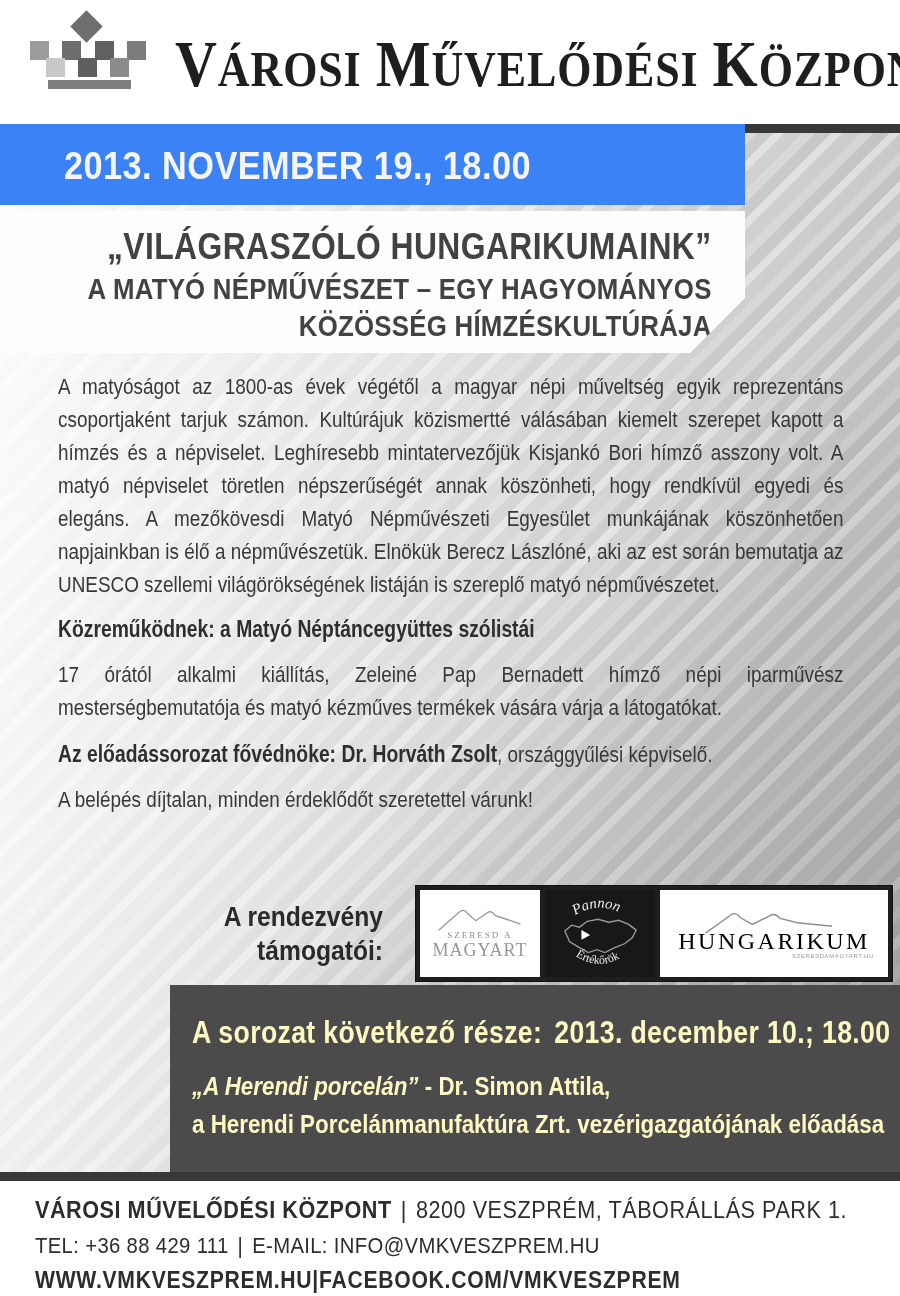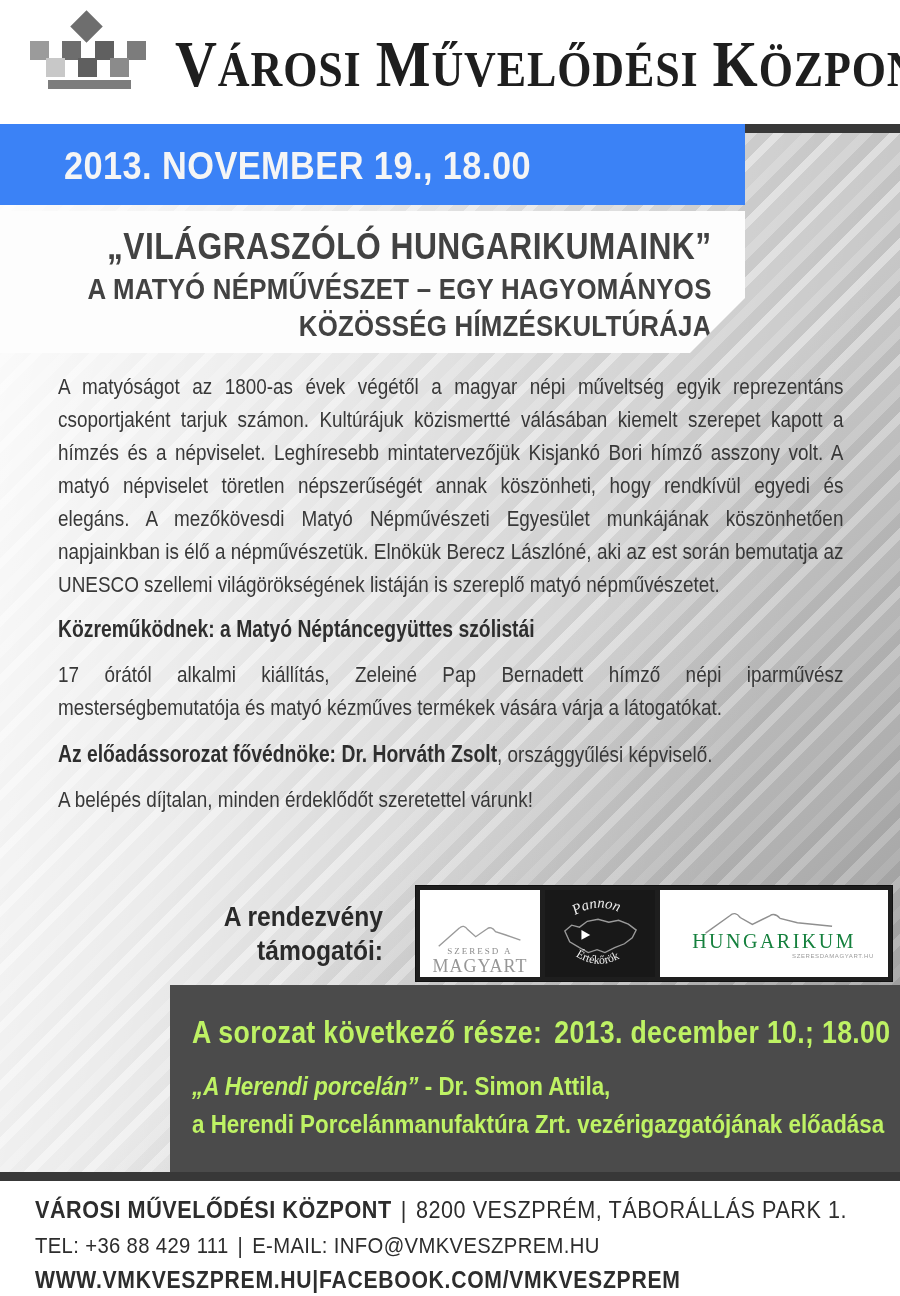--- a/index.html
+++ b/index.html
@@ -58,33 +58,33 @@
 
   
   .sp-label{left:0;top:900px;width:383px;height:70px;}
   .sp-label .in{position:absolute;right:0;top:0;width:440px;text-align:right;
     transform:scaleX(0.88);transform-origin:100% 0;
     font-size:28px;font-weight:700;line-height:34px;color:#2a2a2a;}
   .logo-strip{left:415px;top:885px;width:478px;height:97px;background:#1e1e1e;
     border:1px solid #111;box-sizing:border-box;padding:4px;display:flex;gap:5px;}
   .tile{position:relative;background:#ffffff;height:100%;display:flex;flex-direction:column;align-items:center;justify-content:center;overflow:hidden;}
   .tile-matyo{flex:70 0 0;}
-  .tile-magyart{flex:100 0 0;justify-content:flex-end;}
+  .tile-magyart{flex:100 0 0;}
   .tile-pannon{flex:92 0 0;background:#181818;}
   .tile-hungarikum{flex:190 0 0;}
   .matyo-badge{width:36px;height:36px;background:#141414;transform:rotate(-14deg);display:flex;align-items:center;justify-content:center;margin-top:2px;}
   .matyo-name{font-family:"Liberation Serif",serif;font-size:13px;color:#1c1c1c;margin-top:2px;}
   .matyo-sub{width:56px;background:#161616;color:#9a9a8c;font-size:5px;line-height:6px;text-align:center;letter-spacing:0.4px;padding:2px 0;margin-top:2px;}
   .mag-line1{font-family:"Liberation Serif",serif;font-size:9px;letter-spacing:2px;color:#8d8d8d;margin-top:-2px;}
   .mag-line2{font-family:"Liberation Serif",serif;font-size:18px;letter-spacing:1px;color:#979797;line-height:21px;}
-  .hun-name{font-family:"Liberation Serif",serif;font-size:20px;letter-spacing:2.5px;color:#15803d;line-height:20px;margin-top:-3px;}
+  .hun-name{font-family:"Liberation Serif",serif;font-size:24px;letter-spacing:2.5px;color:#000000;line-height:20px;margin-top:-3px;}
   .hun-sub{font-size:6px;letter-spacing:0.6px;color:#9b9b9b;align-self:flex-end;margin-right:14px;margin-top:2px;}
 
   
-  .next-band{left:170px;top:985px;width:730px;height:187px;background:#4b4b4b;color:#bef264;}
+  .next-band{left:170px;top:985px;width:730px;height:187px;background:#4b4b4b;color:#fef9c3;}
   .next-in{position:absolute;left:22px;top:30px;width:800px;transform:scaleX(0.86);transform-origin:0 0;white-space:nowrap;}
   .next-l1{font-size:31px;font-weight:700;letter-spacing:0.4px;}
   .next-l1 .dt{margin-left:14px;}
   .next-l2{margin-top:20px;font-size:26px;font-weight:700;}
   .next-l2 .it{font-style:italic;}
   .next-l3{margin-top:7px;font-size:26px;font-weight:700;}
 
   
   .footer{left:0;top:1181px;width:900px;height:115px;background:#ffffff;}
   .foot-in{position:absolute;left:35px;top:10px;width:960px;transform:scaleX(0.9);transform-origin:0 0;color:#2d2d2d;white-space:nowrap;}

